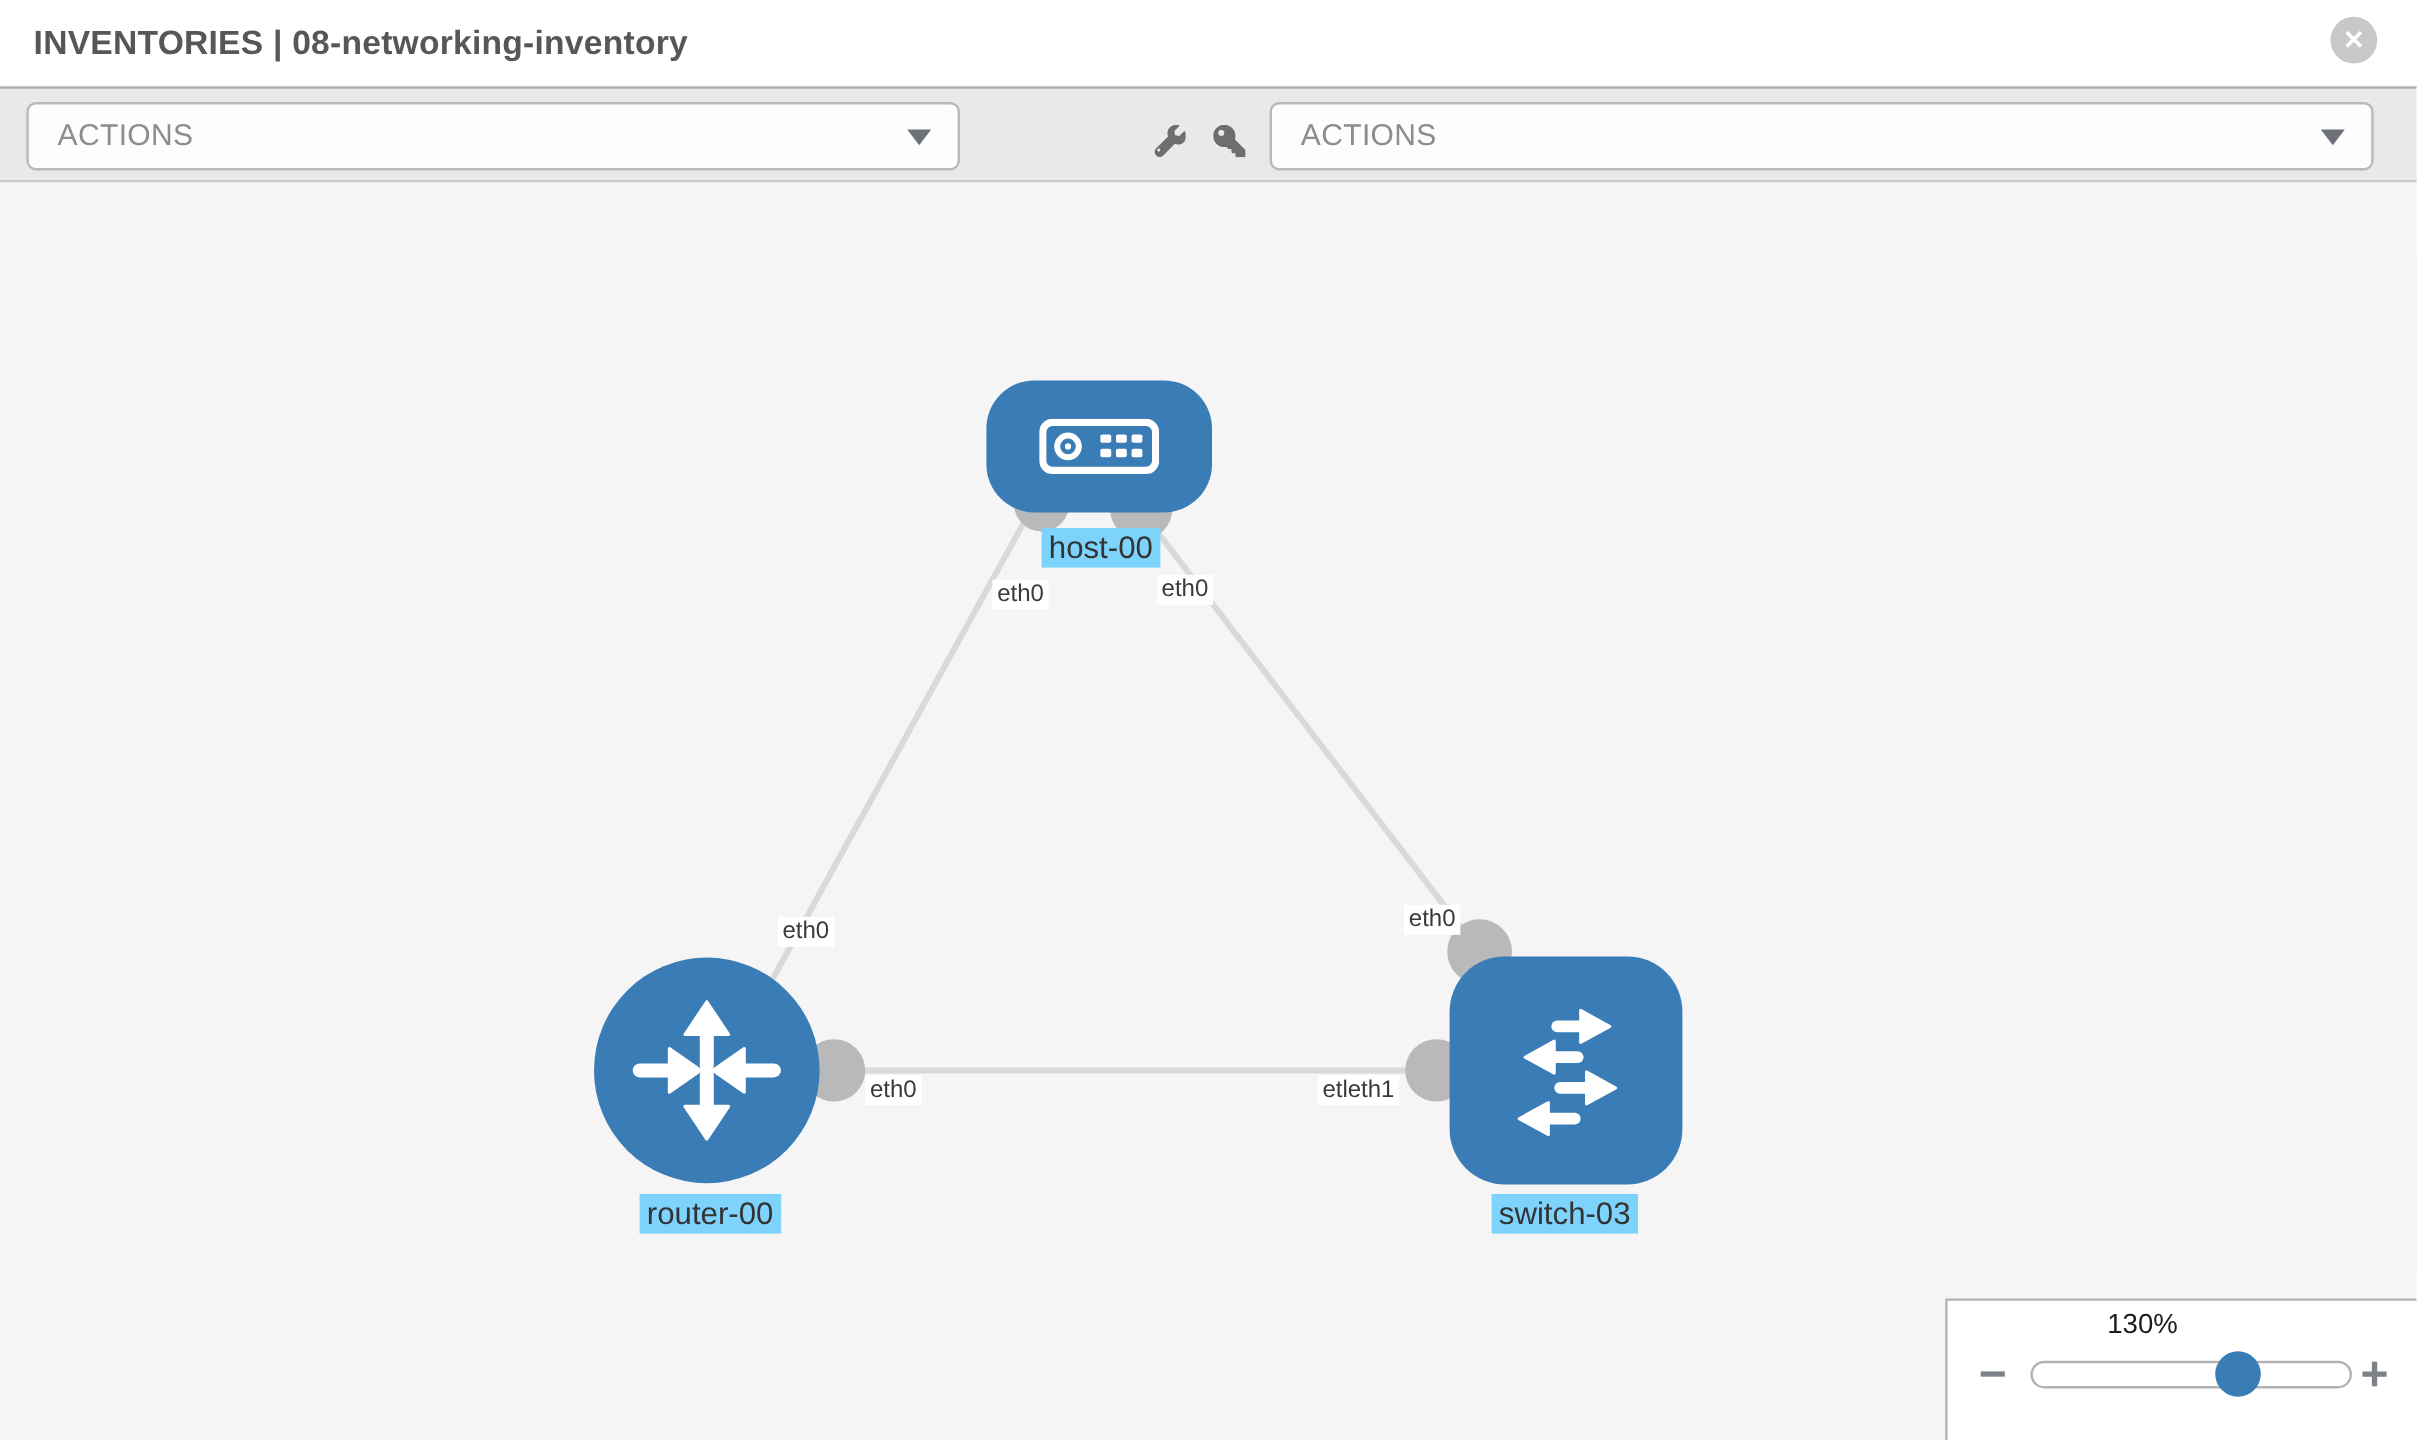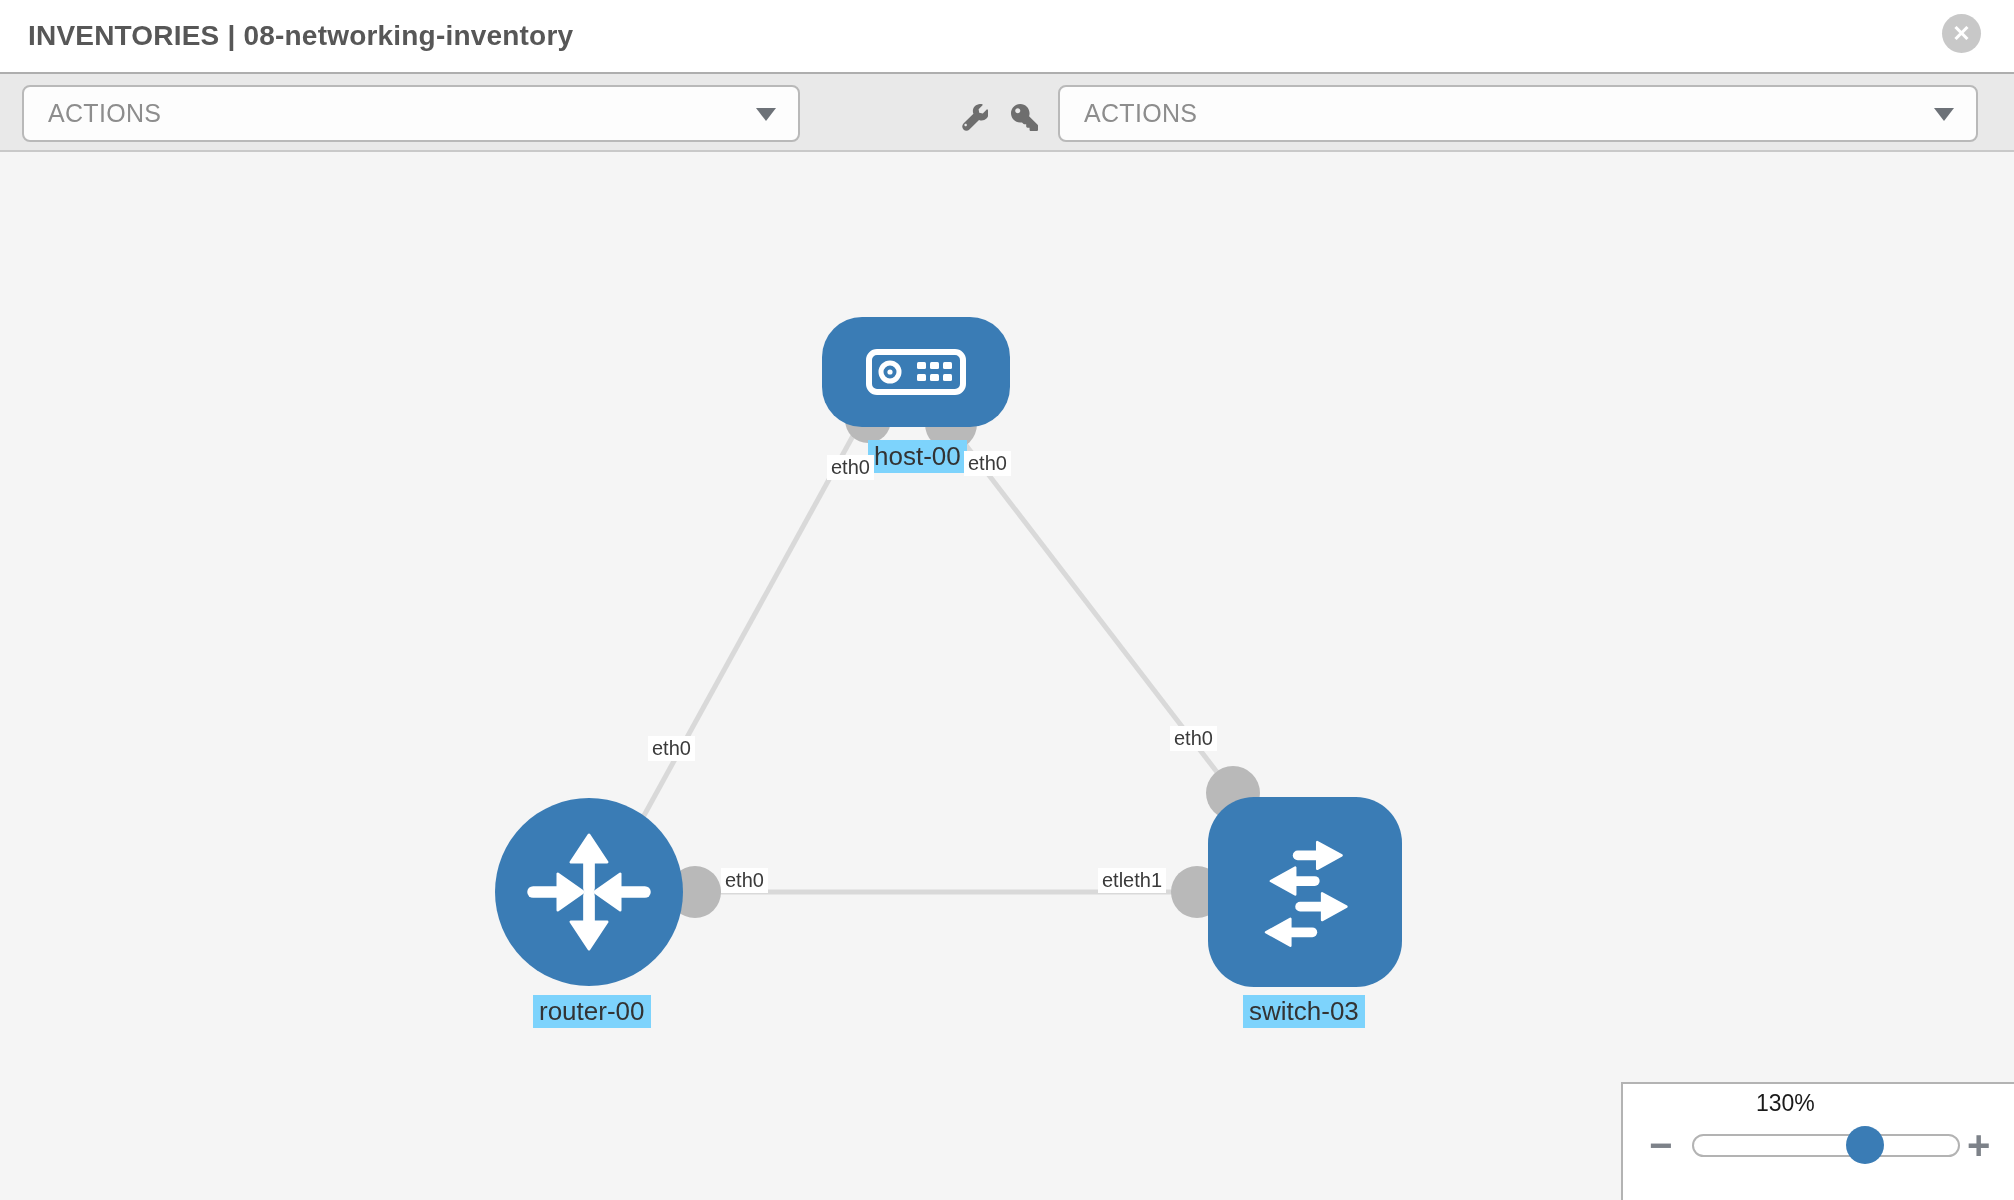--- a/index.html
+++ b/index.html
@@ -55,21 +55,21 @@
   }
   .node-host   { left:822px;  top:165px; width:188px; height:110px; border-radius:40px; }
   .node-router { left:495px;  top:646px; width:188px; height:188px; border-radius:50%; }
   .node-switch { left:1208px; top:645px; width:194px; height:190px; border-radius:46px; }
   .node-label {
     position:absolute; background:#7dd3fc; color:#333; font-size:26px;
     padding:1px 6px; white-space:nowrap; cursor:default;
   }
   .iface-label {
     position:absolute; background:#fff; color:#3a3a3a; font-size:20px;
-    padding:1px 4px; white-space:nowrap; cursor:default;
+    padding:1px 4px; white-space:nowrap; cursor:default;margin-top:28px;
   }
   
   .zoom-panel {
     position:absolute; left:1621px; top:930px; width:400px; height:125px;
     background:#fff; border:2px solid #b3b3b3;
   }
   .zoom-level {
     position:absolute; left:133px; top:6px; width:140px; text-align:left;
     font-size:23px; color:#1a1a1a;
   }

